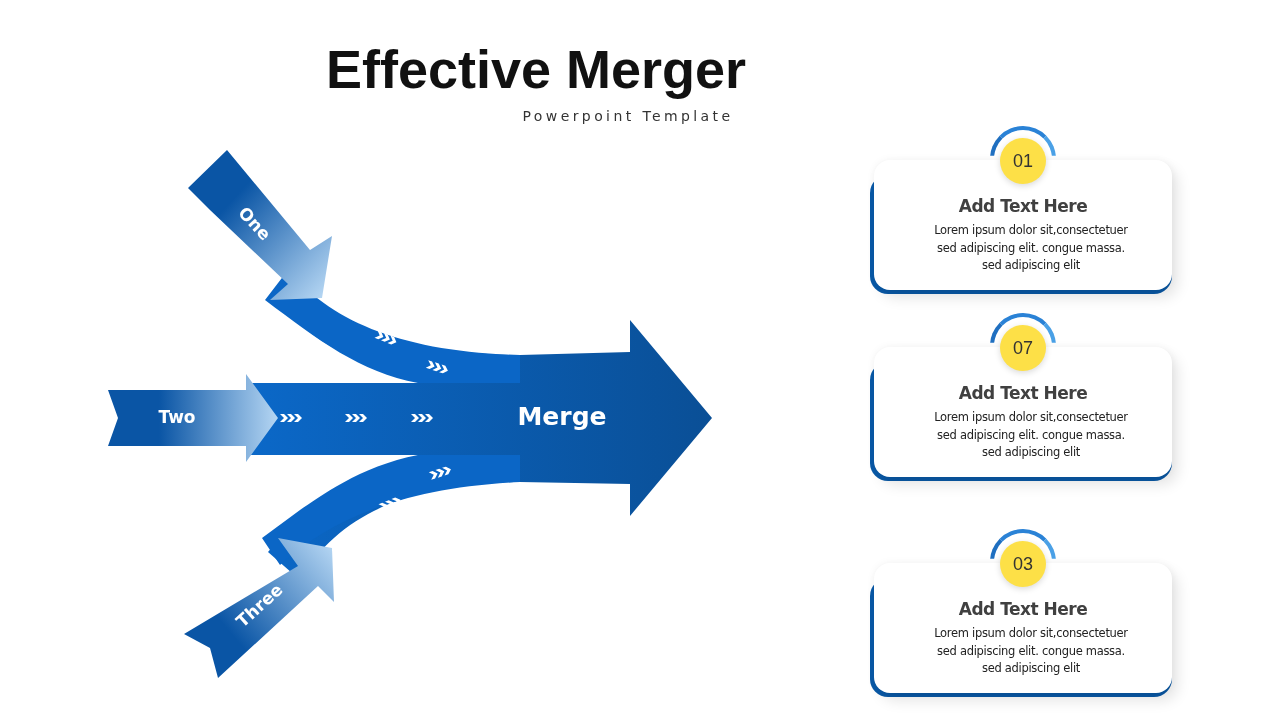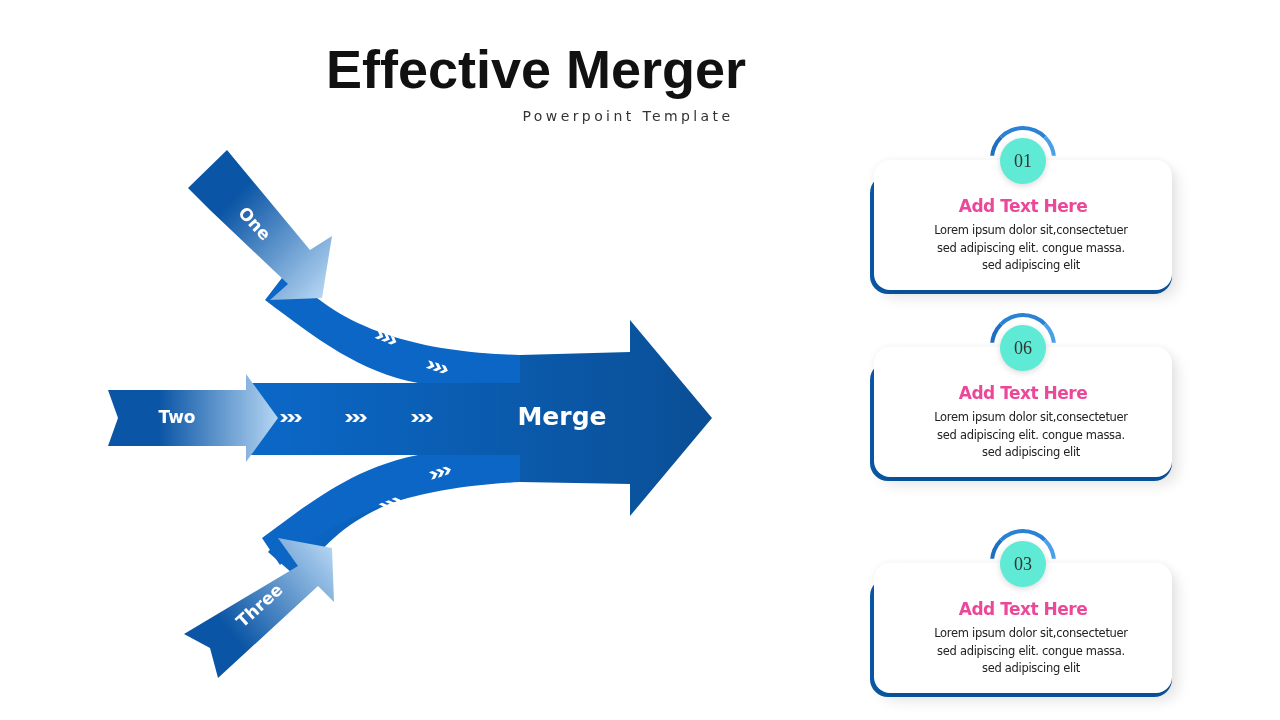--- a/index.html
+++ b/index.html
@@ -36,29 +36,29 @@
   }
   .badge-arc {
     position: absolute; left: 120px; top: -34px; width: 66px; height: 66px;
     border-radius: 50%; border: 4px solid transparent;
     border-top-color: #2a82d6; border-left-color: #1f6fc0; border-right-color: #4aa0e6;
     box-sizing: border-box; transform: rotate(0deg);
     clip-path: inset(0 0 55% 0);
   }
   .badge {
     position: absolute; left: 130px; top: -22px; width: 46px; height: 46px;
-    border-radius: 50%; background: #5eead4;
+    border-radius: 50%; background: #fde047;
     box-shadow: 0 2px 6px rgba(0,0,0,0.15);
     display: flex; align-items: center; justify-content: center;
-    font-family: Liberation Serif, serif; font-size: 18px; color: #333333;
+    font-family: Liberation Sans, sans-serif; font-size: 18px; color: #333333;
   }
   .card-title {
     position: absolute; left: 4px; top: 36px; width: 298px; text-align: center;
     font-family: "DejaVu Sans", sans-serif; font-weight: 700; font-size: 17px;
-    color: #ec4899; letter-spacing: -0.5px;
+    color: #404040; letter-spacing: -0.5px;
   }
   .card-text {
     position: absolute; left: 4px; top: 62px; width: 314px; text-align: center;
     font-family: "DejaVu Sans", sans-serif; font-size: 11.5px; line-height: 17.5px;
     color: #222222; letter-spacing: -0.3px;
   }
   .card-text span { display: block; }
 </style>
 </head>
 <body>
@@ -149,21 +149,21 @@
     <span>Lorem ipsum dolor sit,consectetuer</span>
     <span>sed adipiscing elit. congue massa.</span>
     <span>sed adipiscing elit</span>
   </div>
 </div>
 
 <div class="card" style="top:347px;">
   <div class="card-shadow"></div>
   <div class="card-body"></div>
   <div class="badge-arc"></div>
-  <div class="badge">06</div>
+  <div class="badge">07</div>
   <div class="card-title">Add Text Here</div>
   <div class="card-text">
     <span>Lorem ipsum dolor sit,consectetuer</span>
     <span>sed adipiscing elit. congue massa.</span>
     <span>sed adipiscing elit</span>
   </div>
 </div>
 
 <div class="card" style="top:563px;">
   <div class="card-shadow"></div>

